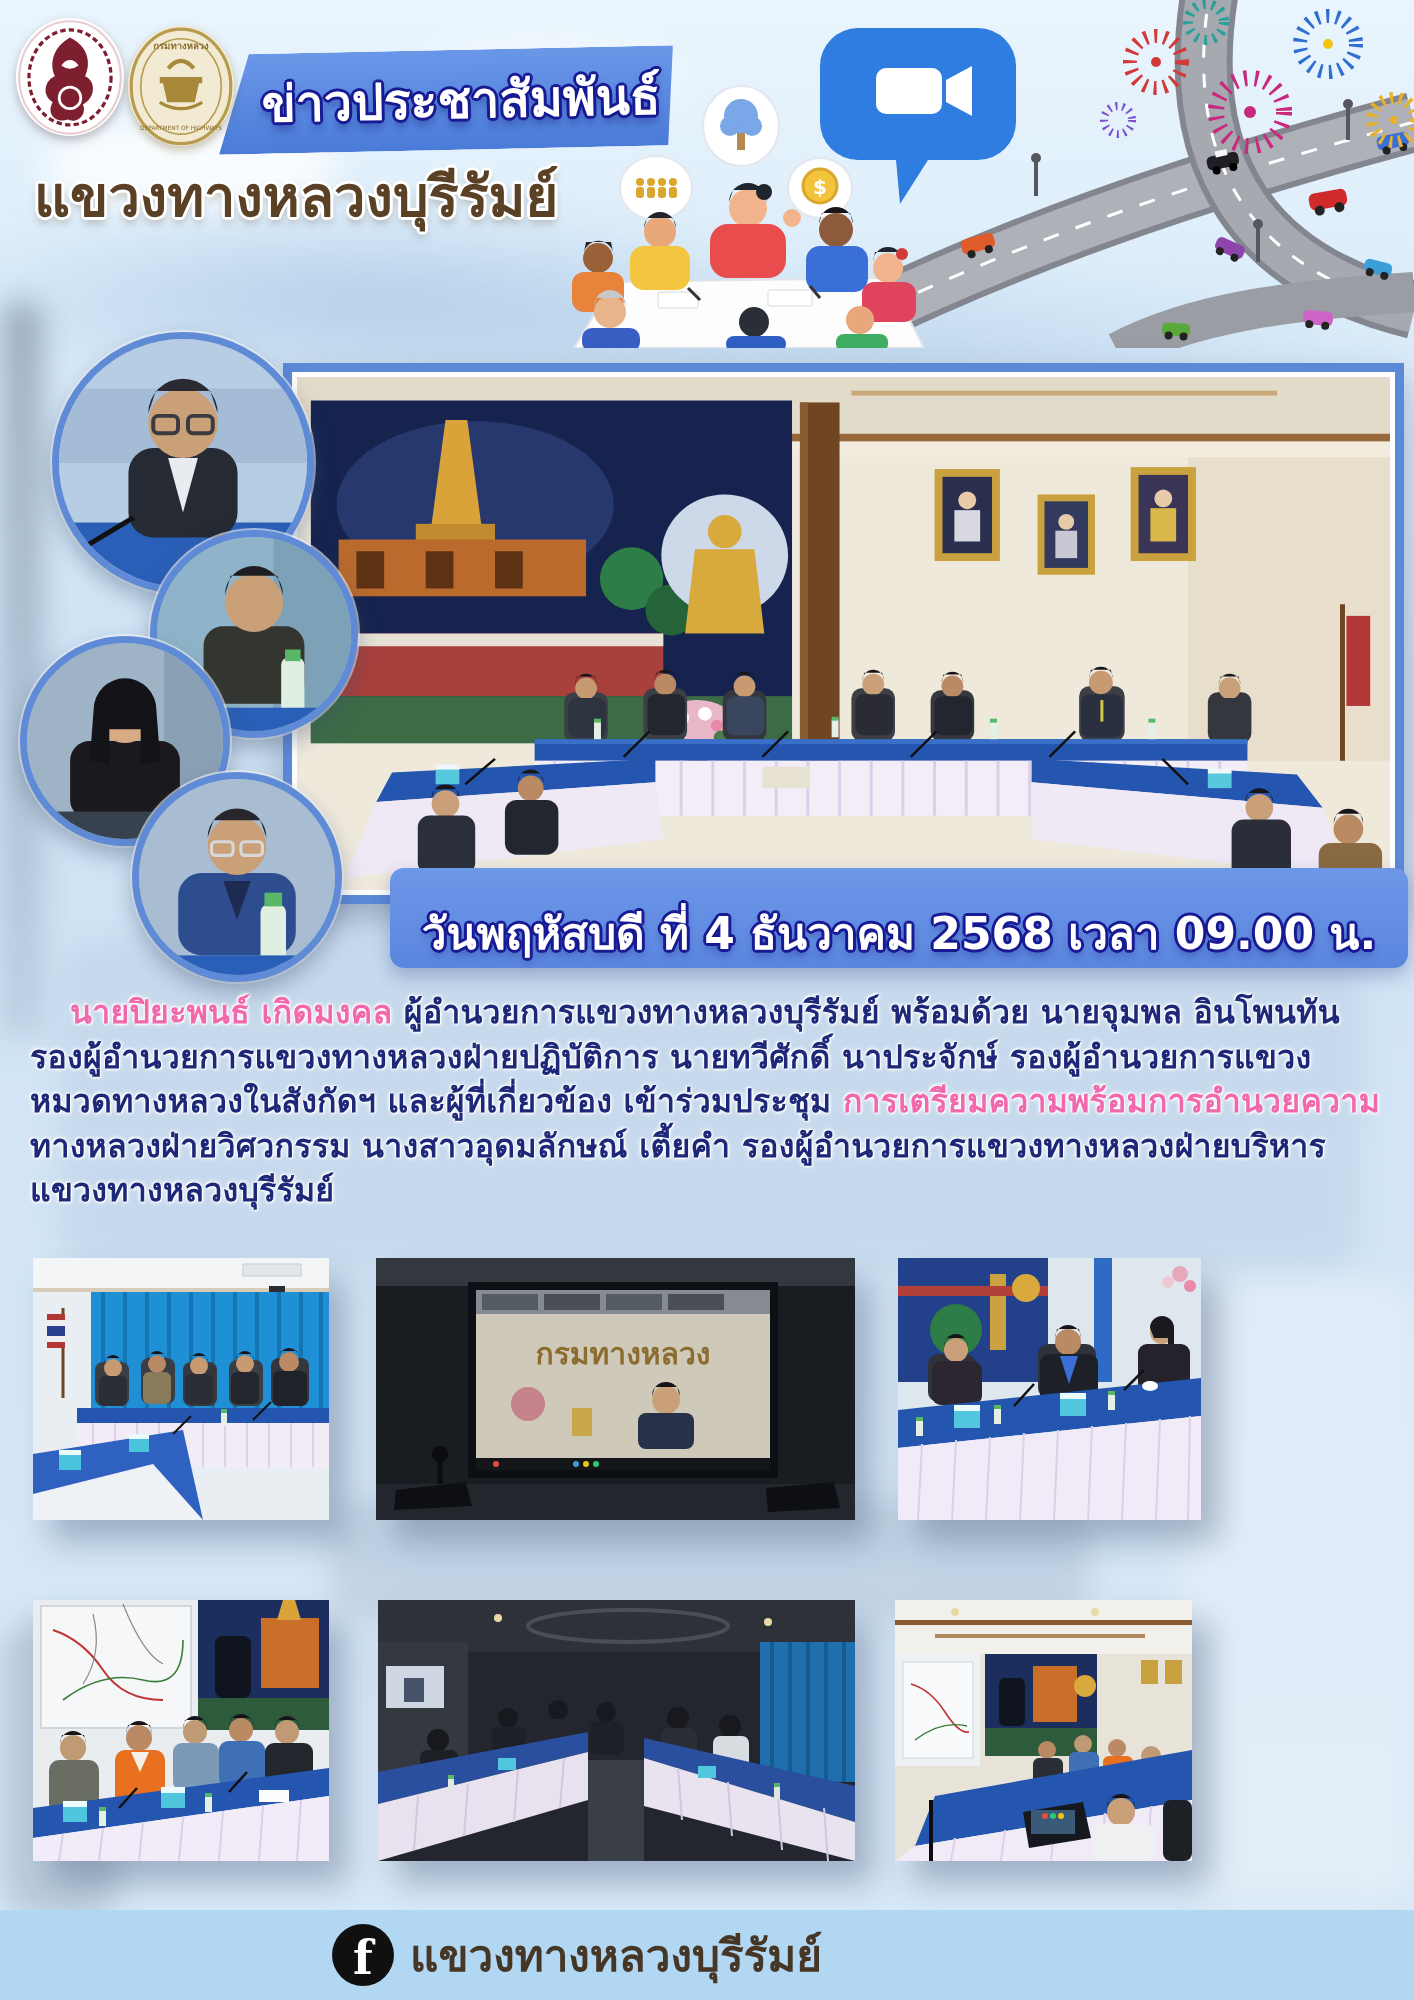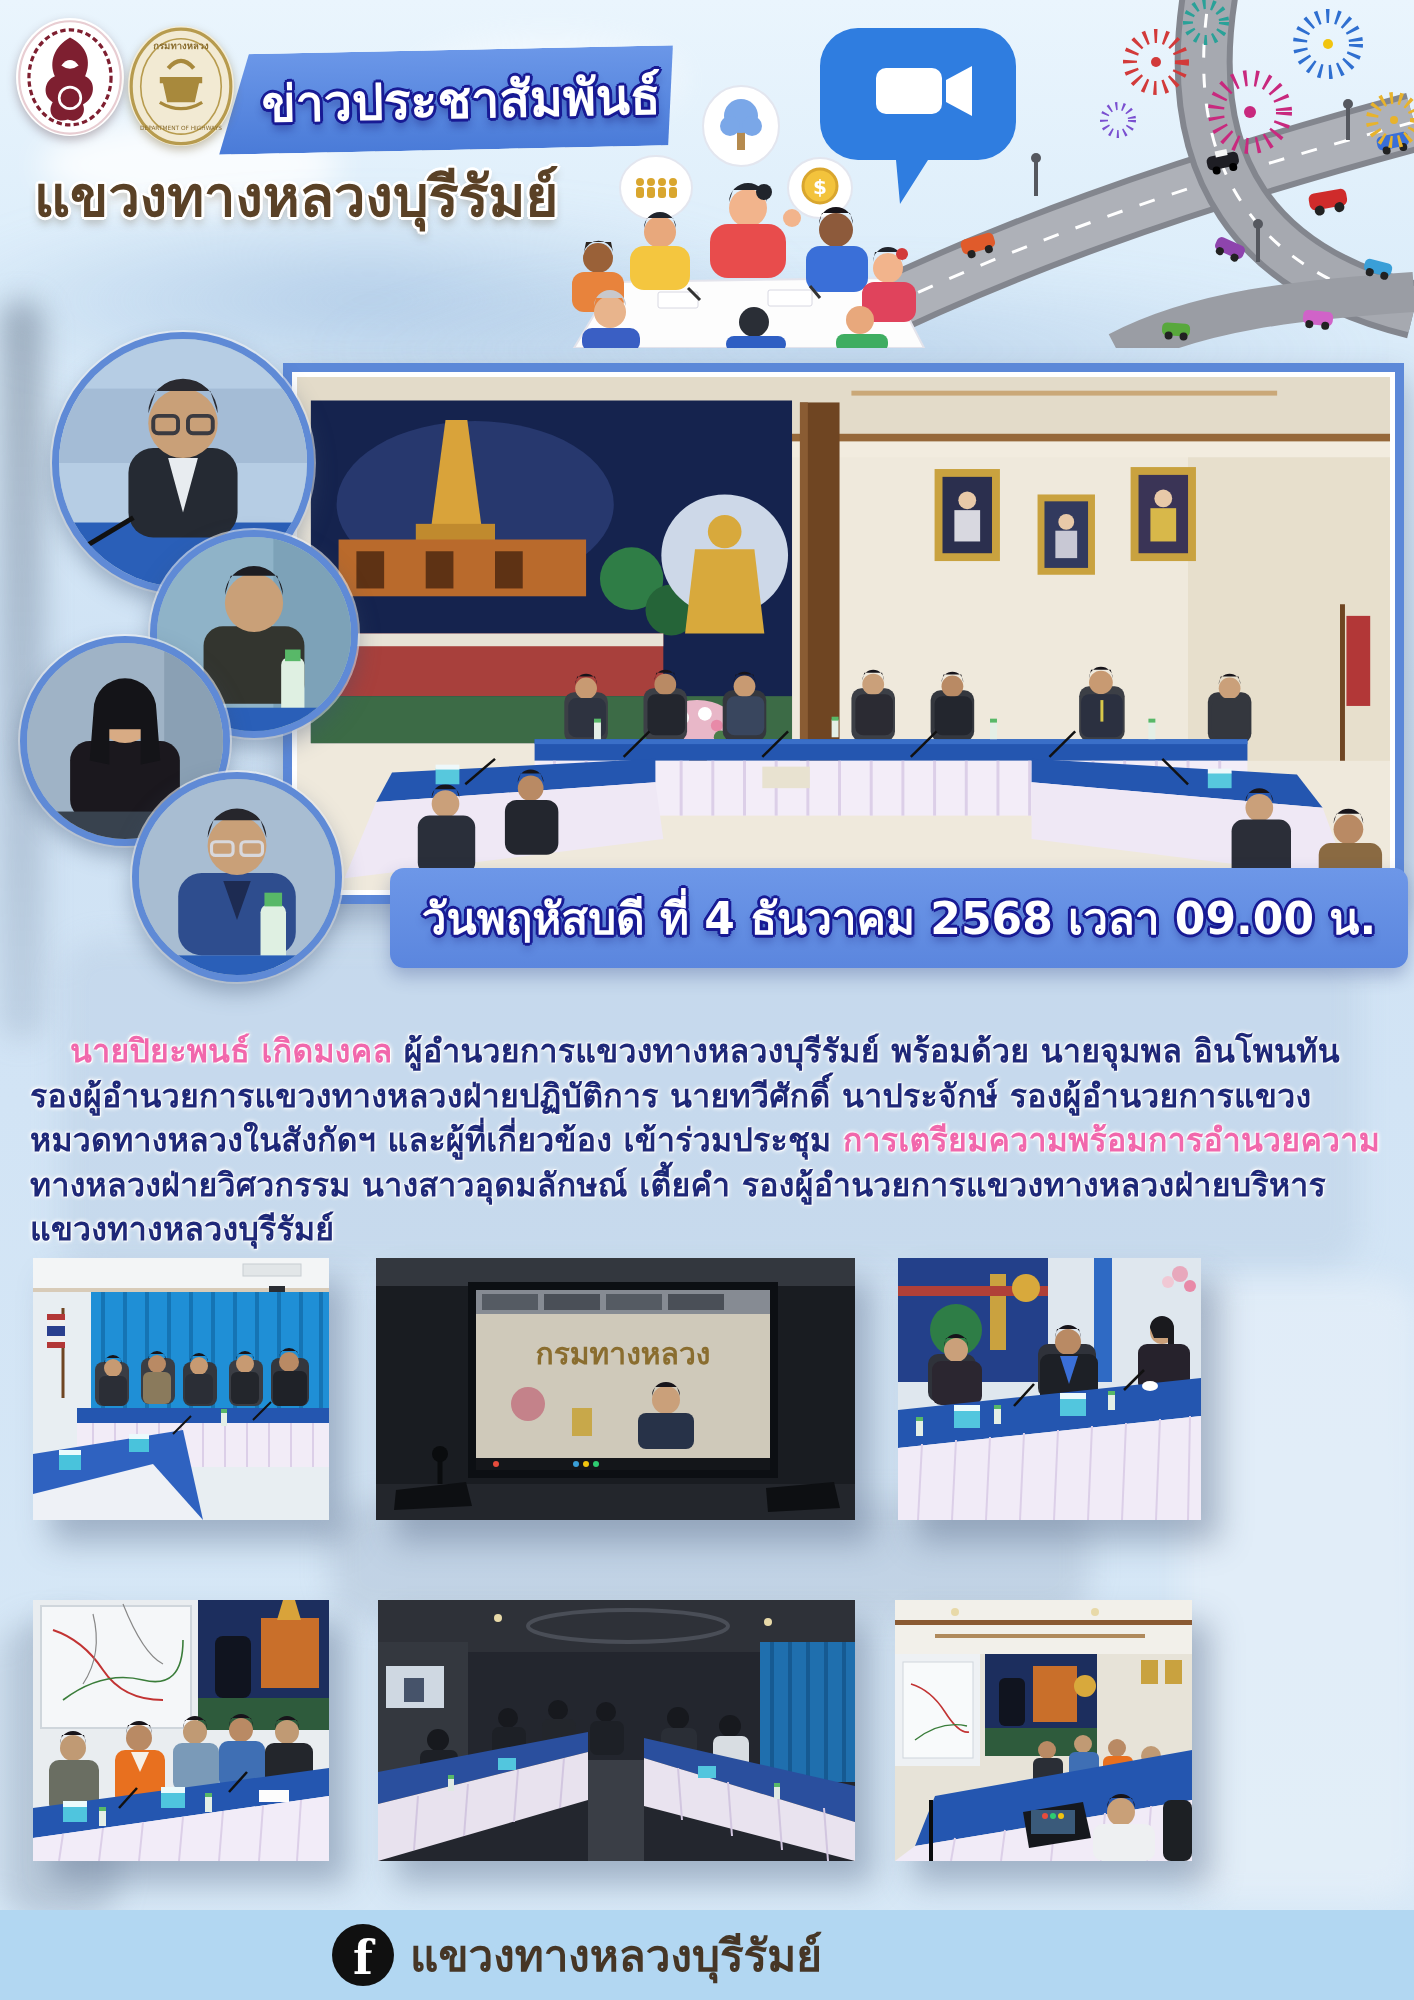--- a/index.html
+++ b/index.html
@@ -31,30 +31,30 @@
   
   .portrait{position:absolute;border-radius:50%;border:7px solid #5f8ad6;overflow:hidden;
         box-shadow:0 10px 22px rgba(60,80,110,.4),0 0 0 2px rgba(255,255,255,.6);background:#9fb8d0;}
   .portrait svg{display:block;width:100%;height:100%;}
 
   .main-photo{position:absolute;left:283px;top:363px;width:1121px;height:541px;border:9px solid #5c88d8;
         background:#fff;padding:5px;box-sizing:border-box;box-shadow:0 16px 32px rgba(60,80,110,.38);}
   .main-photo svg{display:block;width:100%;height:100%;}
 
   .date-banner{position:absolute;left:390px;top:868px;width:1018px;height:100px;border-radius:14px;
-        background:linear-gradient(180deg,#6d97e8,#5b86de);display:flex;align-items:center;justify-content:center;
+        background:linear-gradient(180deg,#6d97e8,#5b86de);display:flex;align-items:flex-end;justify-content:center;
         box-shadow:0 8px 18px rgba(40,60,130,.3);}
   .date-banner span{font-size:44px;font-weight:bold;color:#fff;
         text-shadow:-3px 0 #181a94,3px 0 #181a94,0 -3px #181a94,0 3px #181a94,
                     -2px -2px #181a94,2px -2px #181a94,-2px 2px #181a94,2px 2px #181a94,0 6px 8px rgba(20,20,110,.4);}
 
   .body-text{position:absolute;left:30px;top:990px;width:1366px;font-size:32px;font-weight:bold;
         line-height:44.5px;color:#1e2878;letter-spacing:.3px;
         text-shadow:0 0 5px #fff,0 0 5px #fff,1px 1px 0 rgba(255,255,255,.9),-1px -1px 0 rgba(255,255,255,.9);}
-  .body-text .indent{padding-left:40px;margin-top:39px;}
+  .body-text .indent{padding-left:40px;}
   .pink{color:#f168ac;}
 
   .tile{position:absolute;background:#fff;overflow:hidden;box-shadow:18px 22px 30px rgba(70,90,120,.38);}
   .tile svg{display:block;width:100%;height:100%;}
 
   .footer{position:absolute;left:0;top:1910px;width:1414px;height:90px;background:#b2d7f2;
         display:flex;align-items:center;justify-content:center;}
   .footer-inner{display:flex;align-items:center;gap:16px;transform:translateX(-130px);}
   .fb-circle{width:62px;height:62px;border-radius:50%;background:#101010;display:flex;align-items:center;justify-content:center;}
   .fb-circle span{color:#fff;font-size:46px;font-weight:bold;font-family:"DejaVu Serif",serif;transform:translateY(3px);}

